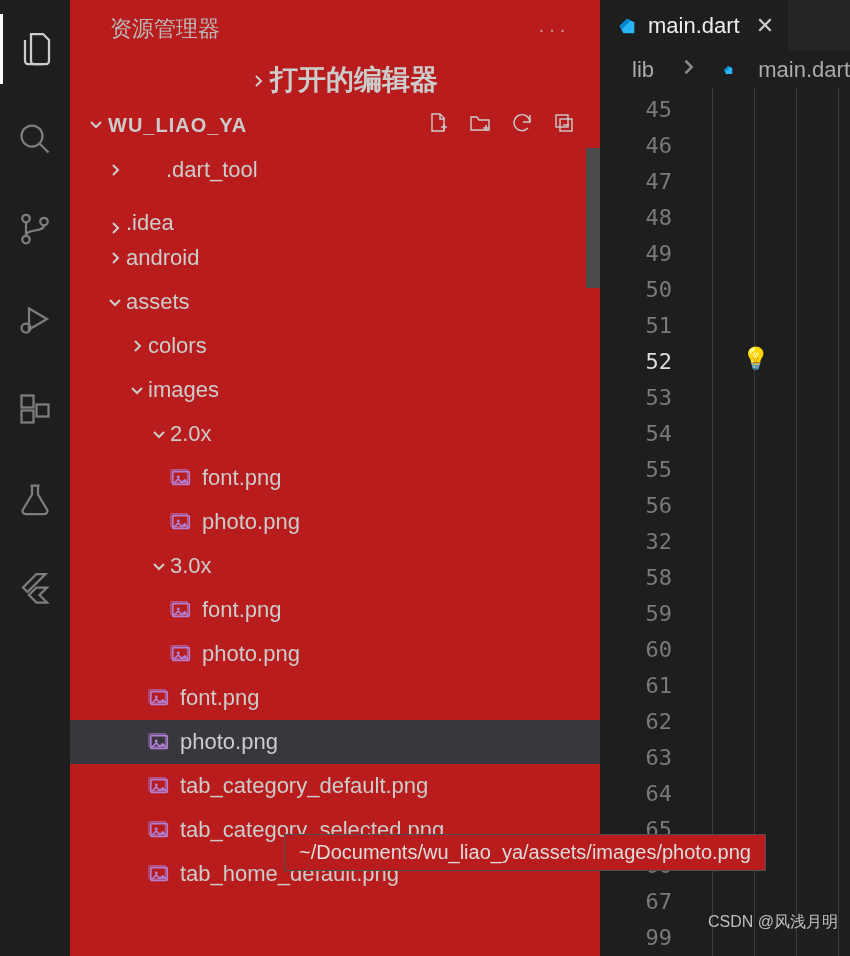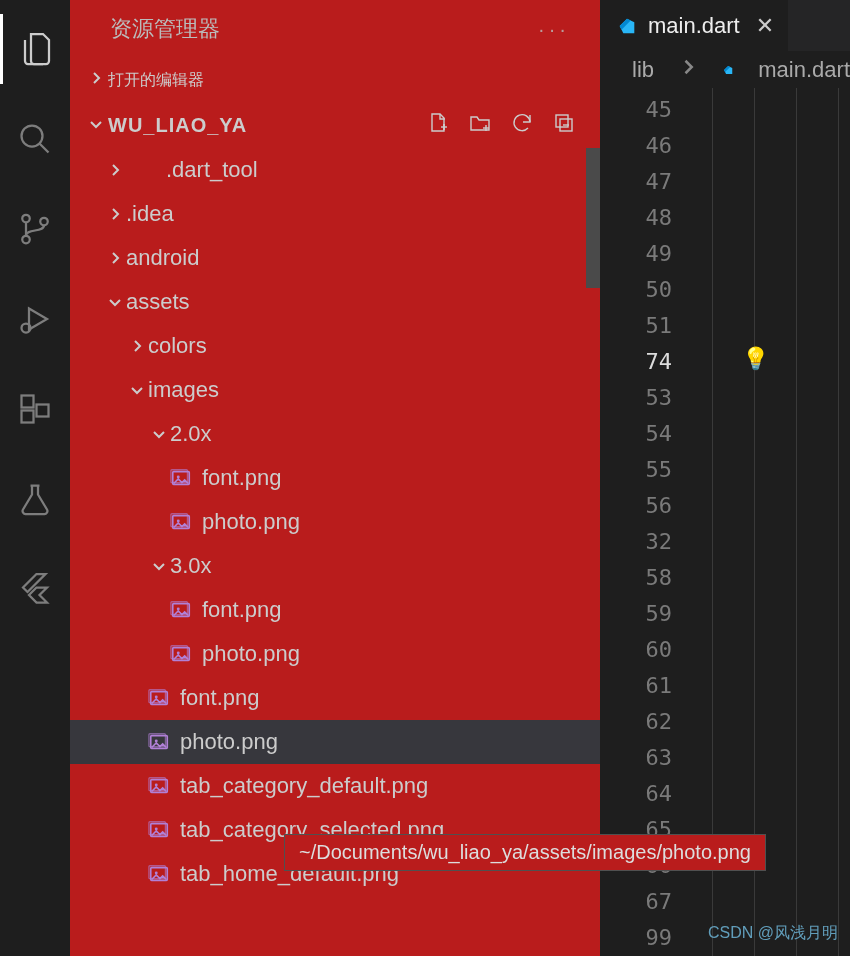--- a/index.html
+++ b/index.html
@@ -55,23 +55,24 @@
     font-size: 22px;
   }
   .sidebar-header .title { flex: 1; }
   .ellipsis { letter-spacing: 4px; font-size: 20px; opacity: .8; padding-right:10px; }
   .section-hdr {
     height: 44px;
     display: flex;
     align-items: center;
     padding-left: 14px;
     color: #ccc;
-    font-weight: 400;
-    font-size: 16px;
+    font-weight: 700;
+    font-size: 28px;
     cursor: pointer;
+    justify-content: center;
   }
   .section-hdr .chev { width: 24px; text-align:center; }
   .project-hdr {
     height: 46px;
     display: flex;
     align-items: center;
     padding-left: 14px;
     font-size: 20px;
     font-weight: 700;
     letter-spacing: 1px;
@@ -173,23 +174,23 @@
     font-size:20px;
     padding:6px 14px;
     border:1px solid #505050;
     white-space:nowrap;
     z-index:50;
     font-family: -apple-system, Arial, sans-serif;
   }
   .watermark {
     position:absolute;
     right:12px;
-    bottom:12px;
+    bottom:23px;
     font-size:16px;
-    color:#7dd3fc;
+    color:#ffffff;
     opacity:.7;
     z-index:60;
   }
   .chev-svg { width:16px; height:16px; }
 </style>
 </head>
 <body>
 
 <div class="activity-bar">
   <div class="act-item active">
@@ -285,21 +286,21 @@
   <div class="tree" id="tree">
     <div class="vscroll"></div>
   <div class="row" style="padding-left: 34px; gap: 40px;">
         <span class="chev">
           <svg class="chev-svg" viewBox="0 0 16 16" stroke="#ccc" fill="none" stroke-width="2">
             <polyline points="6,3 11,8 6,13"></polyline>
           </svg>
         </span>
         <span class="name">.dart_tool</span>
       </div>
-      <div class="row" style="padding-left: 34px;">
+      <div class="row" style="padding-left: 34px; align-items: flex-end;">
         <span class="chev">
           <svg class="chev-svg" viewBox="0 0 16 16" stroke="#ccc" fill="none" stroke-width="2">
             <polyline points="6,3 11,8 6,13"></polyline>
           </svg>
         </span>
         <span class="name">.idea</span>
       </div>
       <div class="row" style="padding-left: 34px;">
         <span class="chev">
           <svg class="chev-svg" viewBox="0 0 16 16" stroke="#ccc" fill="none" stroke-width="2">
@@ -476,21 +477,21 @@
   </div>
   <div class="code-area">
     <div class="gutter" id="gutter">
         <div>45</div>
         <div>46</div>
         <div>47</div>
         <div>48</div>
         <div>49</div>
         <div>50</div>
         <div>51</div>
-        <div class="active">74</div>
+        <div class="active">52</div>
         <div>53</div>
         <div>54</div>
         <div>55</div>
         <div>56</div>
         <div>32</div>
         <div>58</div>
         <div>59</div>
         <div>60</div>
         <div>61</div>
         <div>62</div>

